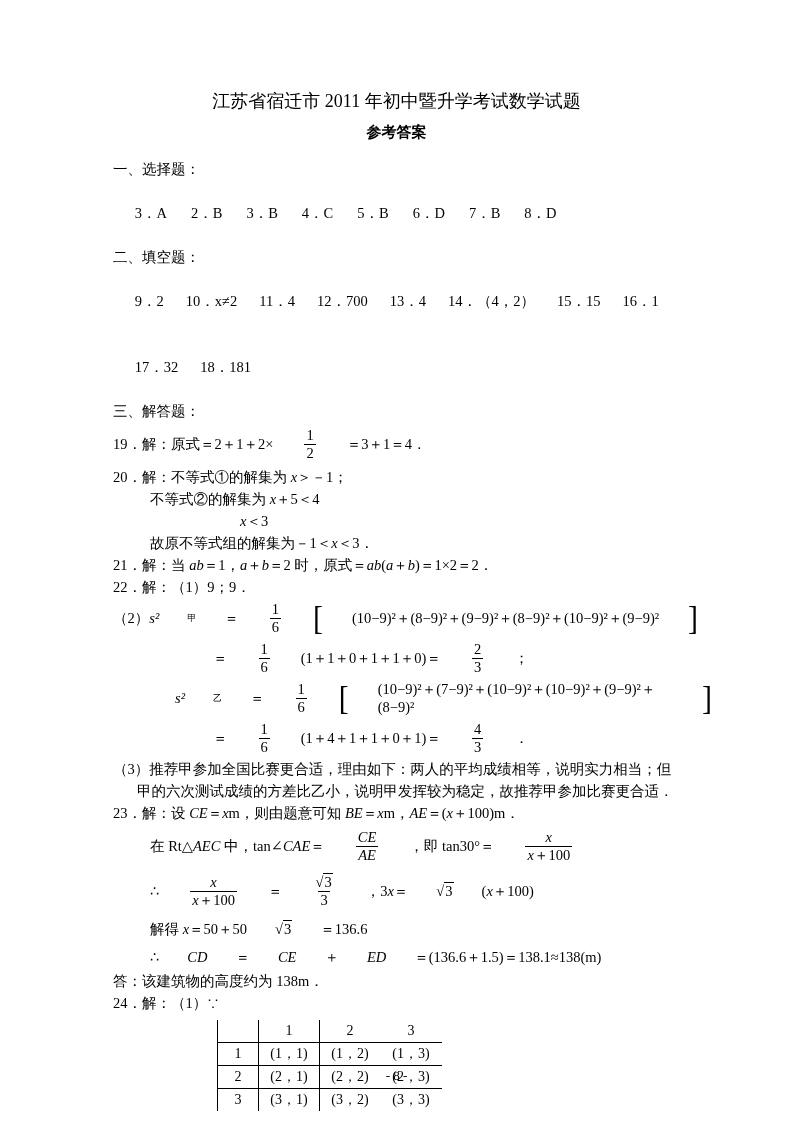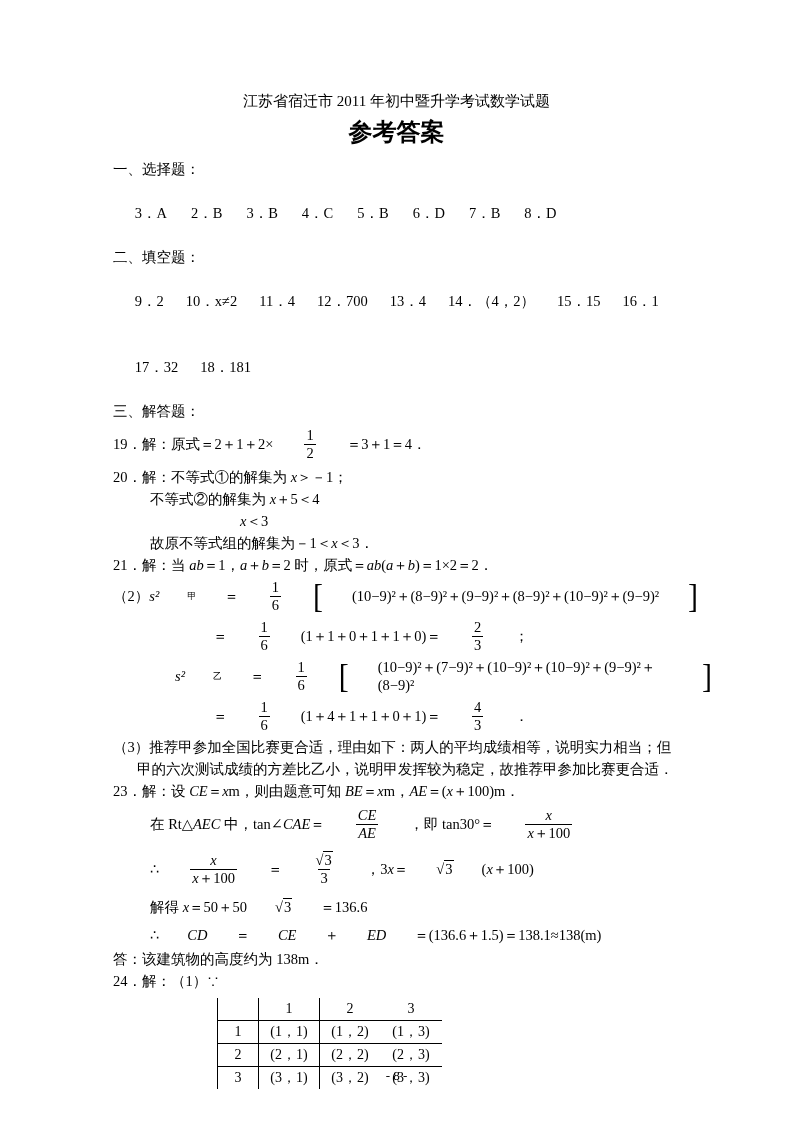--- a/index.html
+++ b/index.html
@@ -1,19 +1,19 @@
 <!DOCTYPE html>
 <html><head>
 <meta charset="utf-8">
 <style>
   html,body{margin:0;padding:0;background:#ffffff;}
   .page{position:relative;width:793px;height:1122px;background:#fff;overflow:hidden;
         font-family:"Liberation Serif","DejaVu Serif",serif;color:#000;font-size:14.5px;}
-  .doc-title{margin-top:90px;text-align:center;font-size:15px;height:22px;line-height:22px;}
-  .doc-subtitle{text-align:center;font-size:24px;font-weight:bold;height:28px;line-height:28px;margin-top:6px;}
+  .doc-title{margin-top:90px;text-align:center;font-size:18px;height:22px;line-height:22px;}
+  .doc-subtitle{text-align:center;font-size:15px;font-weight:bold;height:28px;line-height:28px;margin-top:6px;}
   .content{padding-left:113px;padding-right:80px;margin-top:12px;}
   .line{line-height:22px;min-height:22px;white-space:pre-wrap;}
   .frow{display:flex;align-items:center;white-space:pre-wrap;gap:28px;}
   .frow>span{white-space:pre-wrap;}
   .h40{height:40px;}
   .h44{height:44px;}
   .h46{height:46px;}
   .h30{height:30px;}
   .h26{height:26px;}
   .ml24{margin-left:24px;}
@@ -79,20 +79,21 @@
       <span><span>＝3＋1＝4．</span></span>
     </div>
 
     <div class="line"><span>20．解：不等式①的解集为 </span><span class="it">x</span><span>＞－1；</span></div>
     <div class="line ml37"><span>不等式②的解集为 </span><span class="it">x</span><span>＋5＜4</span></div>
     <div class="line ml127"><span class="it">x</span><span>＜3</span></div>
     <div class="line ml37"><span>故原不等式组的解集为－1＜</span><span class="it">x</span><span>＜3．</span></div>
 
     <div class="line"><span>21．解：当 </span><span class="it">ab</span><span>＝1，</span><span class="it">a</span><span>＋</span><span class="it">b</span><span>＝2 时，原式＝</span><span class="it">ab</span><span>(</span><span class="it">a</span><span>＋</span><span class="it">b</span><span>)＝1×2＝2．</span></div>
 
+    <div class="line">22．解：（1）9；9．</div>
 
     <div class="frow h40 ml30">
       <span><span>（2）</span><span class="it">s²</span></span><sub class="ssub">甲</sub><span>＝</span>
       <span class="frac">
         <span class="num">1</span>
         <span class="den">6</span>
       </span>
       <span class="bb">[</span>
       <span>(10−9)²＋(8−9)²＋(9−9)²＋(8−9)²＋(10−9)²＋(9−9)²</span>
       <span class="bb">]</span>

